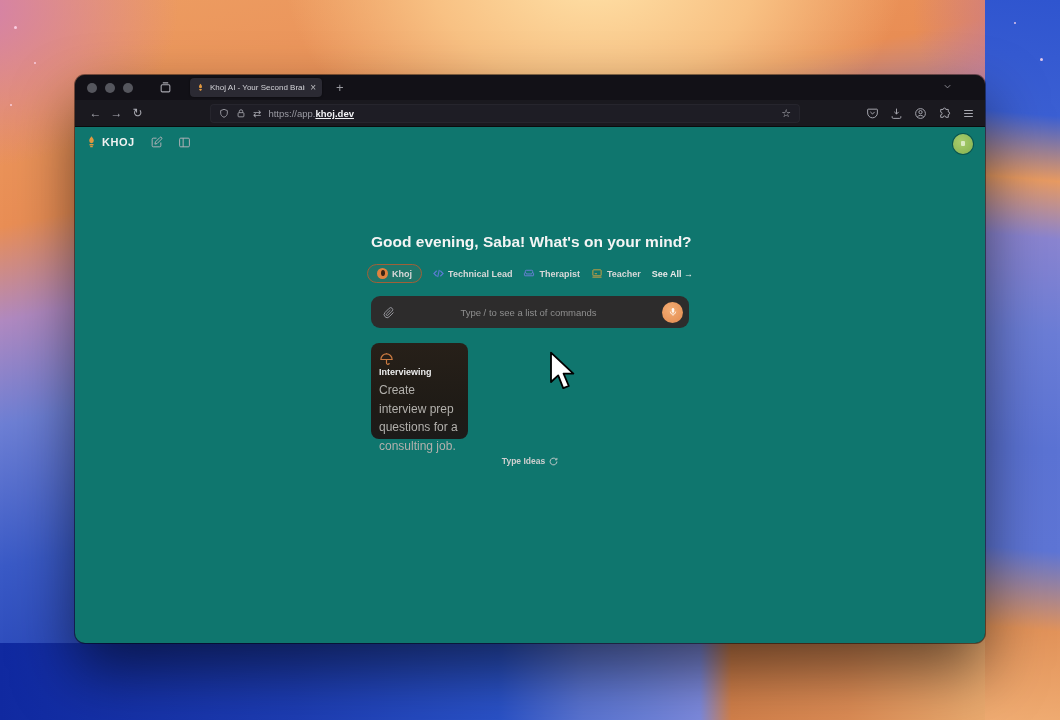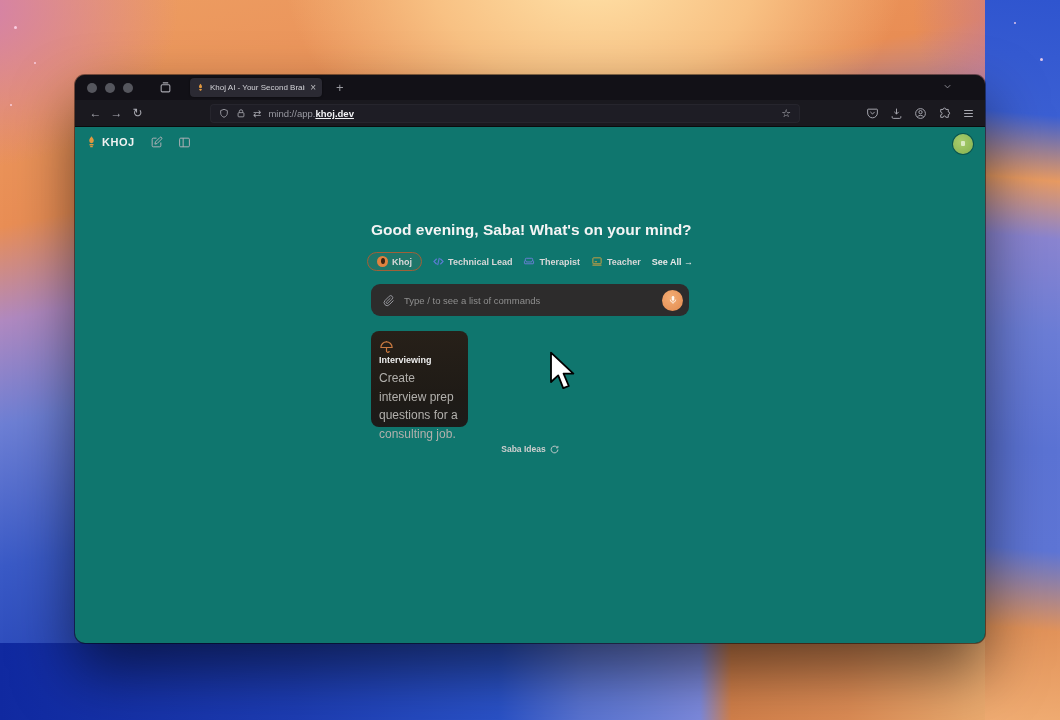--- a/index.html
+++ b/index.html
@@ -53,34 +53,34 @@
   
   .app{ position:absolute; top:52px; left:0; right:0; bottom:0; background:#0f766e; }
   .app-header{ position:absolute; top:8px; left:10px; display:flex; align-items:center; gap:15px; }
   .brand{ display:flex; align-items:center; gap:4px; }
   .brand-text{ font-size:11px; font-weight:700; color:#f2f2f2; letter-spacing:.5px; }
   .hicon{ display:flex; color:#b3b3b8; }
   .avatar{ position:absolute; top:7px; right:12px; width:20px; height:20px; border-radius:50%;
     background:radial-gradient(circle at 40% 38%, #a7cc6d, #86b14d); box-shadow:0 0 0 1px rgba(0,0,0,.3); }
   .avatar::after{ content:""; position:absolute; left:8px; top:7px; width:4px; height:5px; background:#e8f2d8; border-radius:1px; opacity:.8; }
 
-  .main{ position:absolute; top:94px; left:50%; transform:translateX(-50%); width:318px; }
+  .main{ position:absolute; top:106px; left:50%; transform:translateX(-50%); width:318px; }
   .greeting{ font-size:15.5px; font-weight:700; color:#f4f4f4; text-align:center; white-space:nowrap; }
   .agents{ margin-top:13px; display:flex; justify-content:center; align-items:center; gap:11px; }
   .pill{ display:flex; align-items:center; gap:4px; font-size:9px; font-weight:700; color:#d8d8d8; white-space:nowrap; }
   .pill .picon{ display:flex; }
   .pill.selected{ border:1px solid #a06038; border-radius:20px; padding:3px 9px; background:rgba(224,130,63,.08); }
   .khoj-dot{ width:11px; height:11px; border-radius:50%; background:#e0823f; position:relative; }
   .khoj-dot::after{ content:""; position:absolute; left:3.5px; top:2px; width:4px; height:6px; background:#3a2313; border-radius:50% 50% 40% 40%; }
   .seeall{ font-size:9px; font-weight:700; color:#e9e9e9; white-space:nowrap;text-align:right; }
 
   .inputbar{ margin-top:13px; height:32px; background:#2d2c2c; border-radius:9px;
     display:flex; align-items:center; padding:0 6px 0 12px; gap:9px; }
   .clip{ display:flex; color:#9b9ba1; }
-  .cmd-input{ flex:1; background:transparent; border:none; outline:none; font-size:9.5px; color:#e8e8e8; font-family:"Liberation Sans",sans-serif; }
+  .cmd-input{ flex:1; background:transparent; border:none; outline:none; font-size:9.5px; color:#e8e8e8; font-family:"Liberation Sans",sans-serif;text-align:center; }
   .cmd-input::placeholder{ color:#8f8f8f; }
   .micbtn{ width:21px; height:21px; border-radius:50%; background:radial-gradient(circle at 40% 35%, #f3ad74, #e38a4e); border:none; display:flex; align-items:center; justify-content:center; }
 
   .cards{ margin-top:15px; display:flex; gap:13px; }
   .card{ width:97px; height:96px; border-radius:8px; padding:9px 8px; }
   .card-interviewing{ background:linear-gradient(180deg,#272019 0%, #1f1b16 65%, #1c1b1a 100%); }
   .card-purple{ background:linear-gradient(180deg,#232033 0%, #1e1b27 70%, #1c1b1e 100%); }
   .card .cicon{ display:flex; height:15px; }
   .card-title{ font-size:9px; font-weight:700; color:#ededed; }
   .card-body{ margin-top:4px; font-size:12px; line-height:1.55; color:#b2b0ac; }
@@ -148,21 +148,21 @@
               <path d="M12 2l8 3v6c0 5-3.5 8.5-8 10-4.5-1.5-8-5-8-10V5z"></path>
             </svg>
         </span>
         <span class="urlicon">
           <svg width="10" height="11" viewBox="0 0 24 24" fill="none" stroke="currentColor" stroke-width="2">
               <rect x="5" y="10" width="14" height="10" rx="2"></rect>
               <path d="M8 10V7a4 4 0 0 1 8 0v3"></path>
             </svg>
         </span>
         <span class="swap-glyph">⇄</span>
-        <span class="urltext"><span>mind://app.</span><b>khoj.dev</b></span>
+        <span class="urltext"><span>https://app.</span><b>khoj.dev</b></span>
         <span class="url-star">☆</span>
       </div>
 
       <div class="nav-right">
         <span class="ni">
           <svg width="13" height="13" viewBox="0 0 24 24" fill="none" stroke="currentColor" stroke-width="1.8">
               <path d="M4 4h16a1 1 0 0 1 1 1v6a9 9 0 0 1-18 0V5a1 1 0 0 1 1-1z"></path>
               <polyline points="8 9 12 13 16 9"></polyline>
             </svg>
         </span>
@@ -281,21 +281,21 @@
                   <path d="M12 12v5.5a2.2 2.2 0 0 0 4.4 0"></path>
                   <path d="M12 3V1.8"></path>
                 </svg>
             </span>
             <div class="card-title">Interviewing</div>
             <div class="card-body">Create interview prep questions for a consulting job.</div>
           </div>
         </div>
 
         <div class="more">
-          <span>Saba Ideas</span>
+          <span>Type Ideas</span>
           <span class="micon">
             <svg width="9" height="9" viewBox="0 0 24 24" fill="none" stroke="currentColor" stroke-width="2.4">
                 <path d="M21 12a9 9 0 1 1-2.6-6.3"></path>
                 <polyline points="21 2.5 21 7.5 16 7.5"></polyline>
               </svg>
           </span>
         </div>
       </div>
     </div>
   </div>

